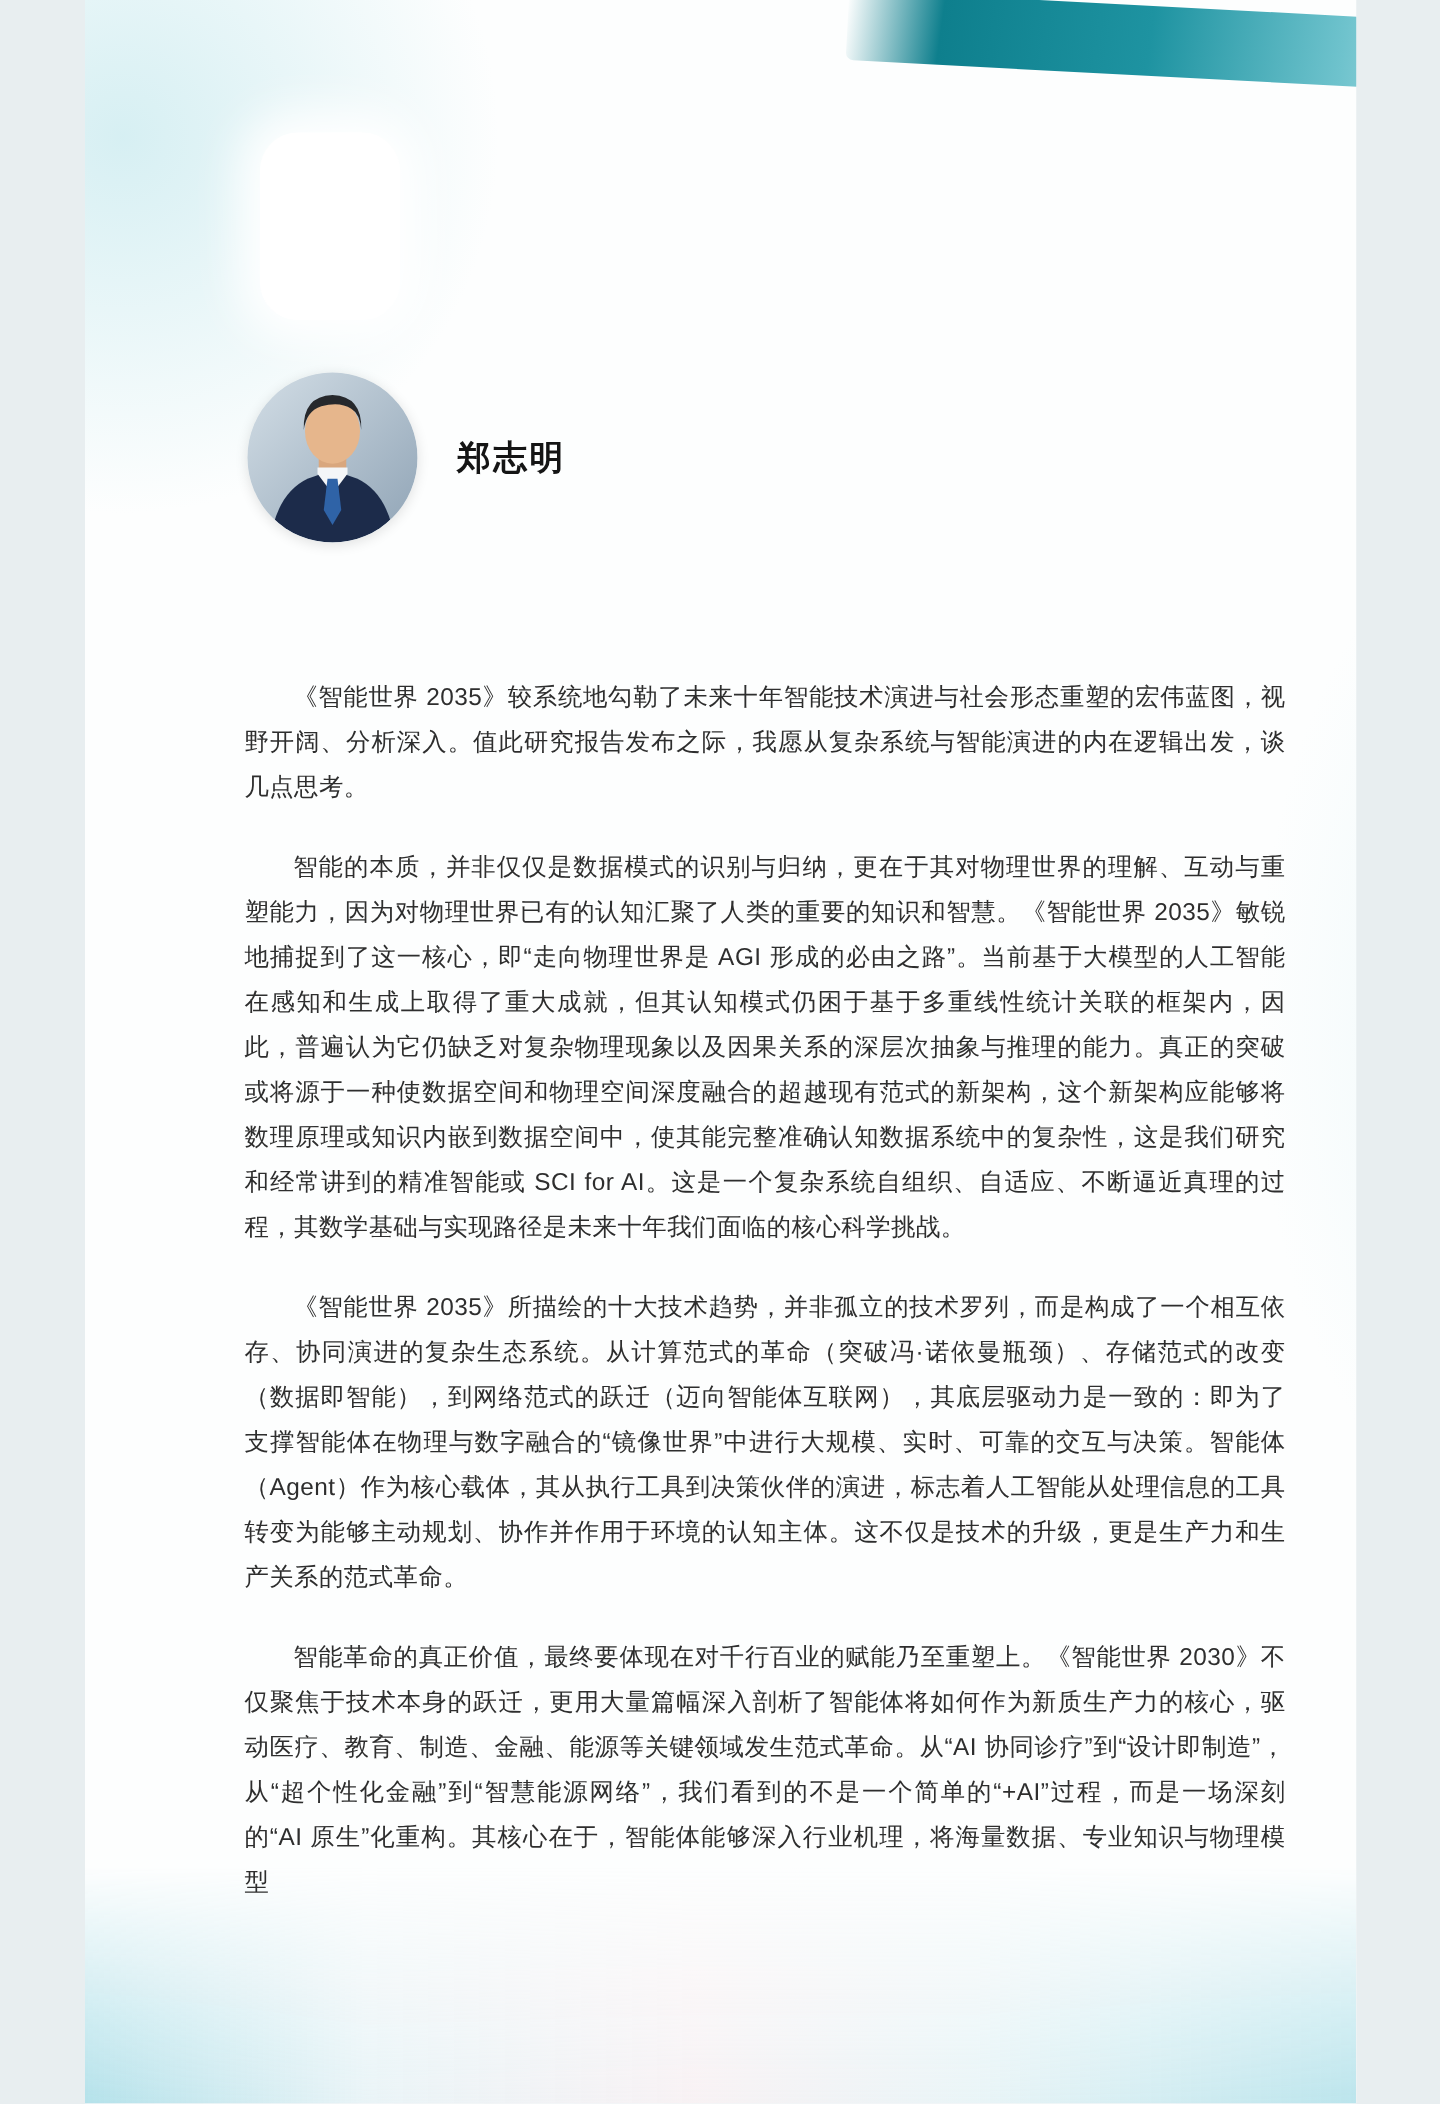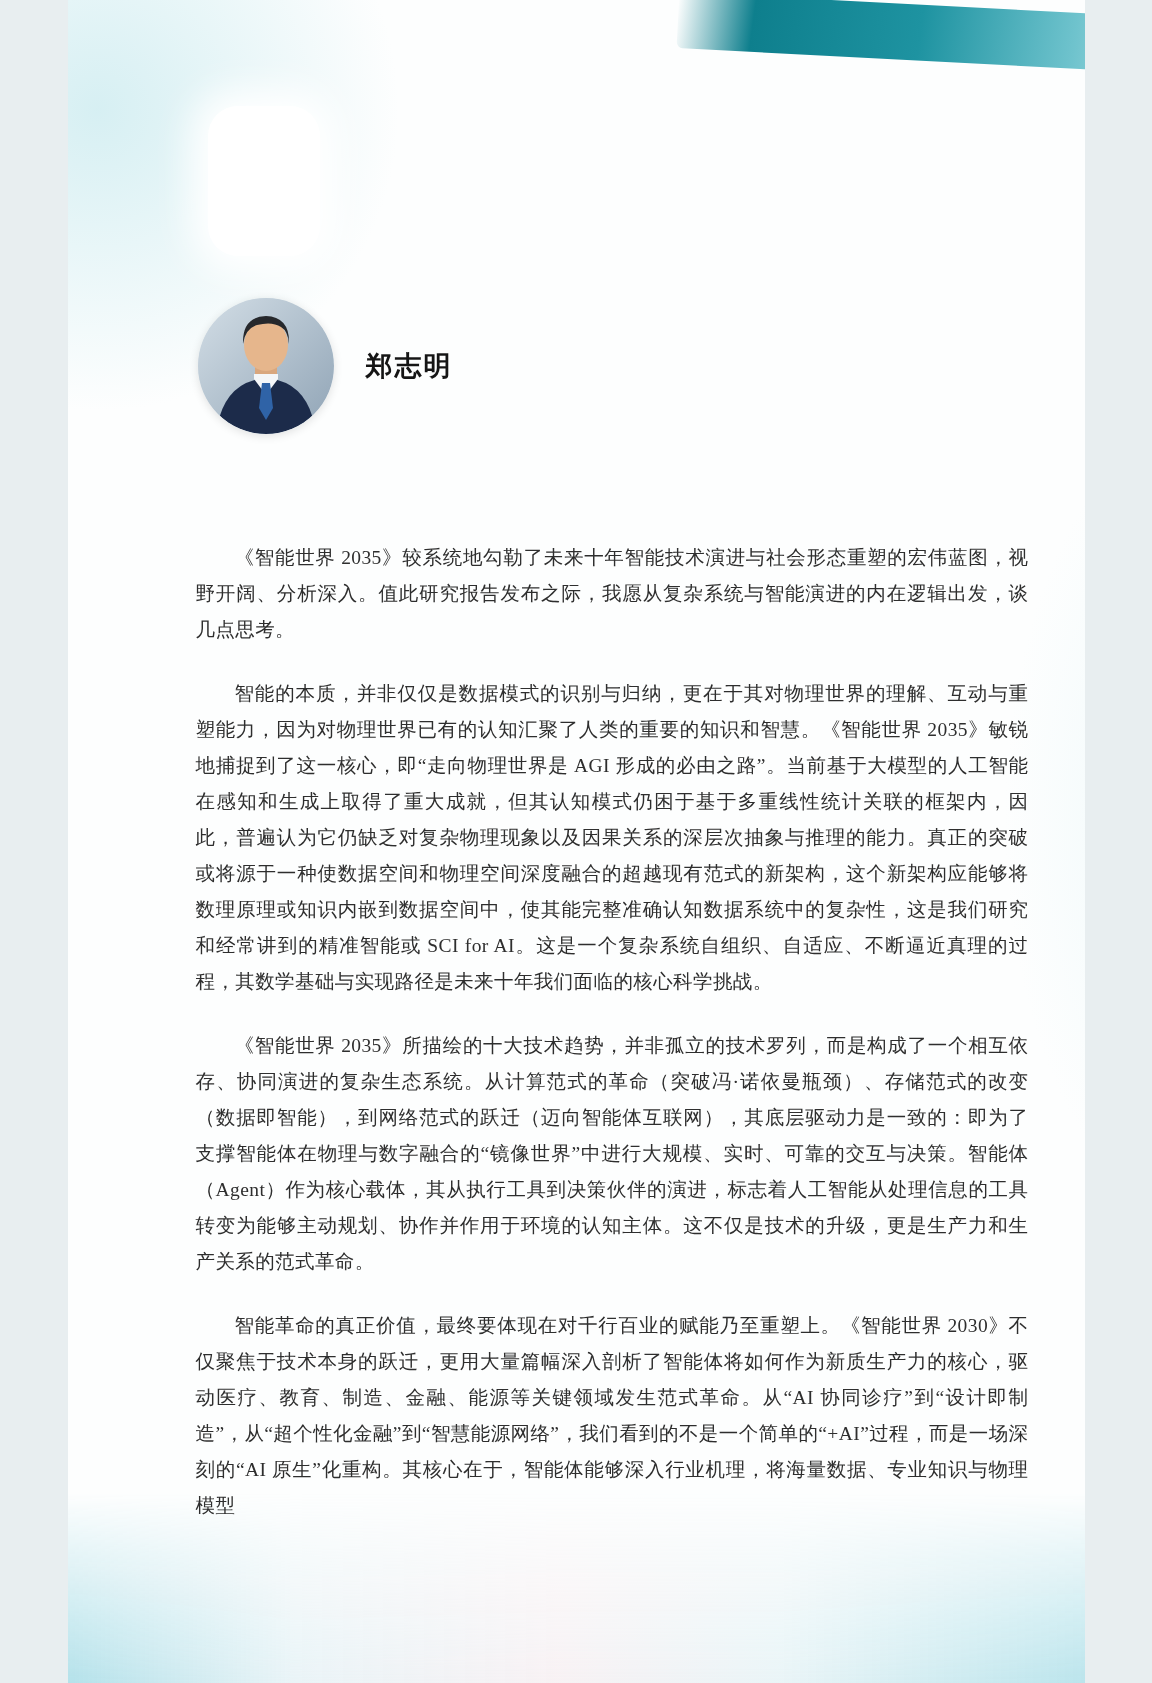--- a/index.html
+++ b/index.html
@@ -101,21 +101,20 @@
     width: 833px;
     color: #2e2e2e;
   }
   .content p {
     margin: 0 0 28px 0;
     font-size: 19.5px;
     line-height: 36px;
     text-align: justify;
     text-indent: 2em;
     letter-spacing: 0.4px;
-    font-family: Liberation Serif, serif;
   }
 </style>
 </head>
 <body>
 
 <div class="page">
 
   <div class="corner-band"></div>
   <div class="white-tab"></div>
   <div class="bottom-fade"></div>

